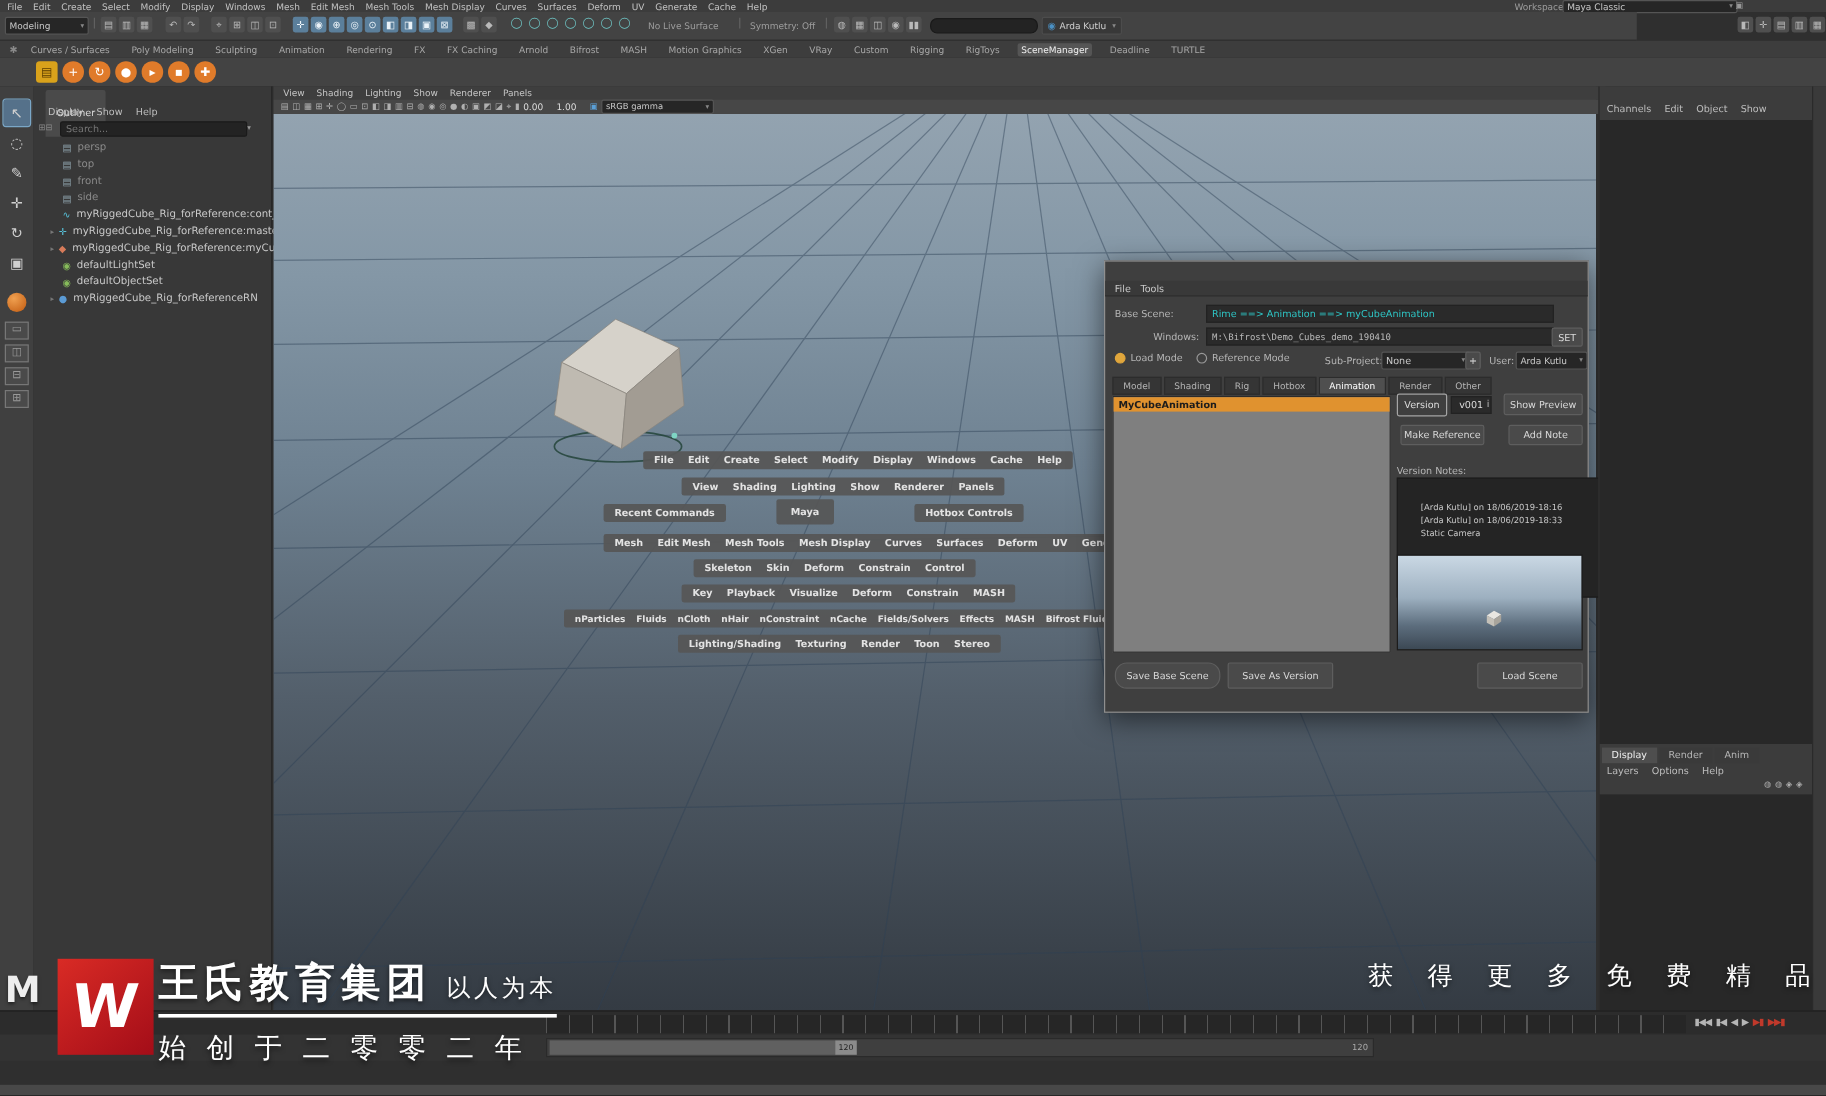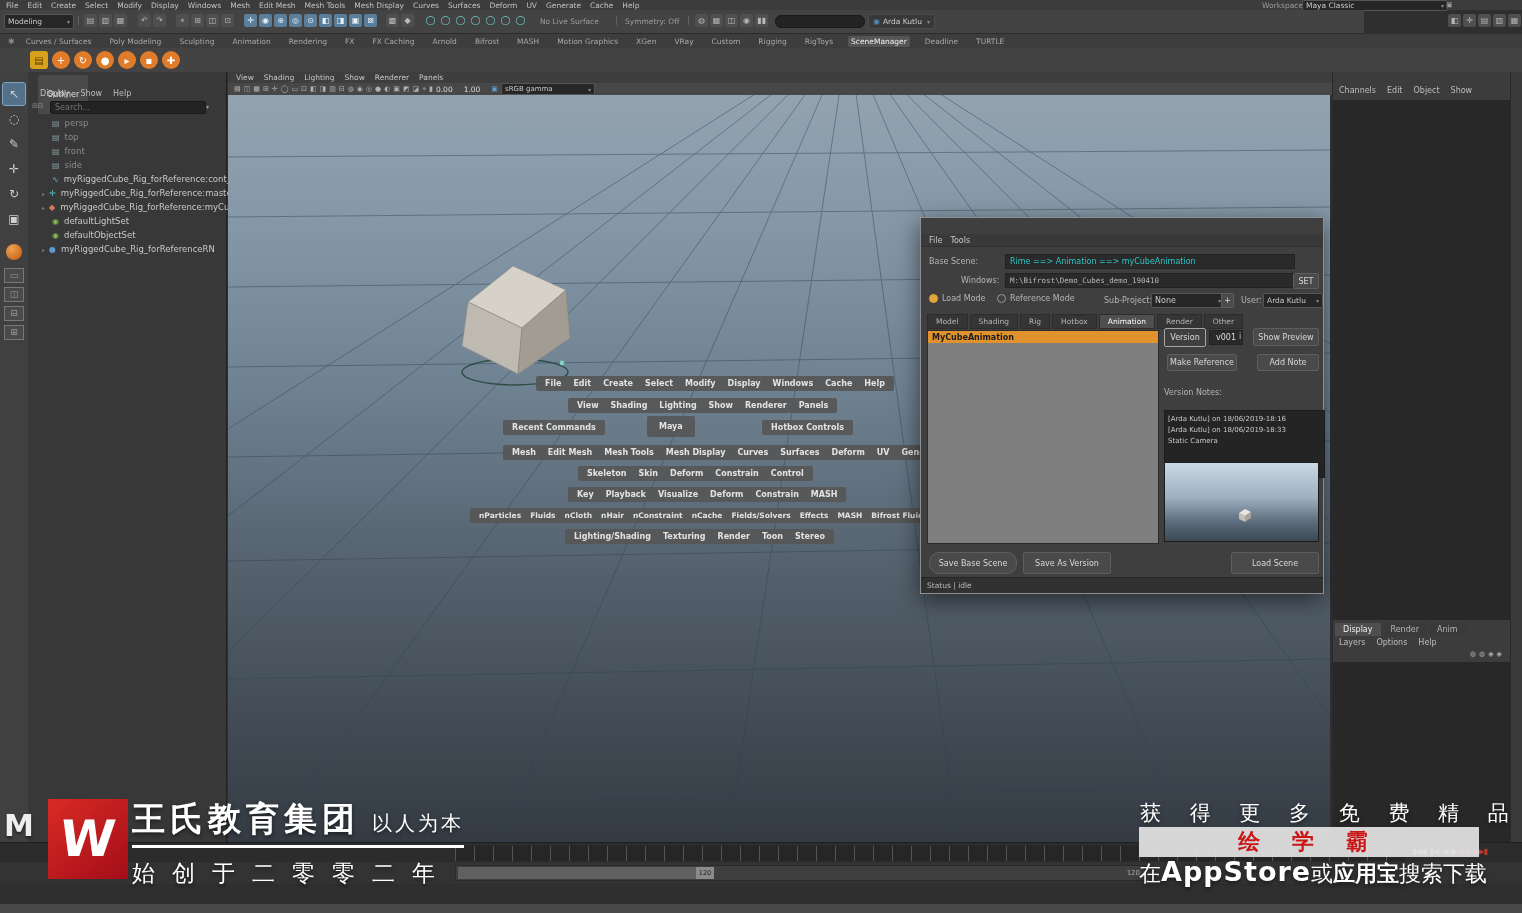--- a/index.html
+++ b/index.html
@@ -565,42 +565,39 @@
          display:flex;align-items:center;justify-content:center;font-size:8px;color:#ddd;">Version</div>
     <div class="abs dfield" style="left:288px;top:112px;width:24px;justify-content:center;">
       <span style="font-size:8px;color:#ddd;">v001</span>
     </div>
     <span class="abs" style="left:318px;top:114px;font-size:8px;color:#bbb;">i</span>
     <div class="abs dbtn" style="left:332px;top:110px;width:64px;height:16px;">Show Preview</div>
     <div class="abs dbtn" style="left:246px;top:136px;width:68px;height:15px;">Make Reference</div>
     <div class="abs dbtn" style="left:336px;top:136px;width:60px;height:15px;">Add Note</div>
 
     <span class="abs dlabel" style="left:243px;top:170px;">Version Notes:</span>
-    <div class="abs" style="left:243px;top:180px;width:153px;height:60px;background:#242424;border:1px solid #1c1c1c;padding:3px;margin-top:12px;">
+    <div class="abs" style="left:243px;top:180px;width:153px;height:60px;background:#242424;border:1px solid #1c1c1c;padding:19px;">
         <div class="noteline"><span>[Arda Kutlu] on 18/06/2019-18:16</span></div>
         <div class="noteline"><span></span></div>
         <div class="noteline"><span>[Arda Kutlu] on 18/06/2019-18:33</span></div>
         <div class="noteline"><span>Static Camera</span></div>
       </div>
 
     <div class="abs" style="left:243px;top:244px;width:153px;height:78px;border:1px solid #1c1c1c;
          background:linear-gradient(180deg,#cad8e4 0%,#9db0c0 45%,#5c6d7d 75%,#3c4854 100%);">
       <svg width="20" height="16" style="position:absolute;left:70px;top:44px;">
         <polygon points="4,6 10,2 16,5 10,9" fill="#e8e6e1"></polygon>
         <polygon points="4,6 10,9 10,15 4,12" fill="#c4c0b8"></polygon>
         <polygon points="10,9 16,5 16,11 10,15" fill="#a8a49c"></polygon>
       </svg>
     </div>
 
     <div class="abs dbtn" style="left:8px;top:334px;width:86px;height:20px;border-radius:10px;">Save Base Scene</div>
     <div class="abs dbtn" style="left:102px;top:334px;width:86px;height:20px;">Save As Version</div>
     <div class="abs dbtn" style="left:310px;top:334px;width:86px;height:20px;">Load Scene</div>
-    <div class="abs row" style="left:0;top:359px;width:402px;height:15px;background:#313131;border-top:1px solid #262626;">
-      <span style="font-size:7.5px;color:#b7bcc0;margin-left:6px;">Status | idle</span>
-    </div>
   </div>
 
   <div class="abs chbox">
     <div class="abs row" style="left:6px;top:14px;">
         <span class="pm"><span>Channels</span></span>
         <span class="pm"><span>Edit</span></span>
         <span class="pm"><span>Object</span></span>
         <span class="pm"><span>Show</span></span>
       </div>
     <div class="abs" style="left:0;top:28px;width:178px;height:520px;background:#282828;"></div>
@@ -653,20 +650,14 @@
   <span class="abs wm bigm">M</span>
   <div class="abs wm wmlogo">
     <span class="w">W</span>
   </div>
   <span class="abs wm wmcompany">王氏教育集团</span>
   <span class="abs wm wmslogan">以人为本</span>
   <div class="abs wm wmline"></div>
   <span class="abs wm wmsince">始创于二零零二年</span>
 
   <span class="abs wm wmr1 nowrap">获 得 更 多 免 费 精 品 教 程</span>
-  <div class="abs wm wmbar">
-    <span class="red">绘 学 霸</span>
-  </div>
-  <div class="abs wm wmr3">
-    <span>在</span><span class="store">AppStore</span><span>或</span><span class="bold">应用宝</span><span>搜索下载</span>
-  </div>
 
 </div>
 
 </body></html>

